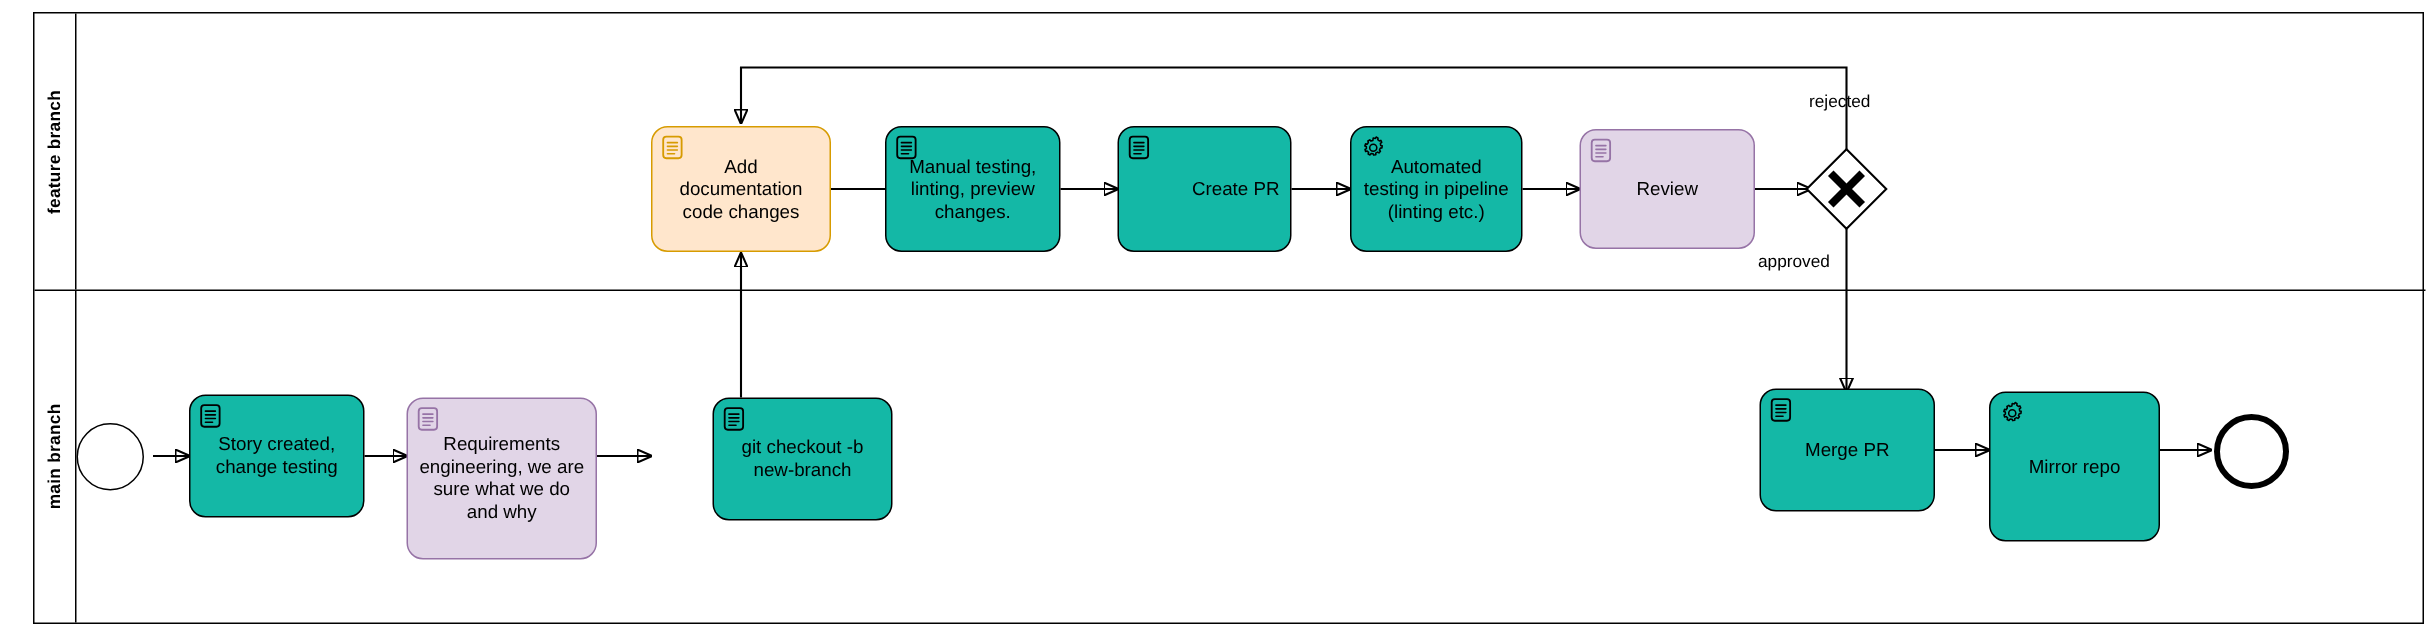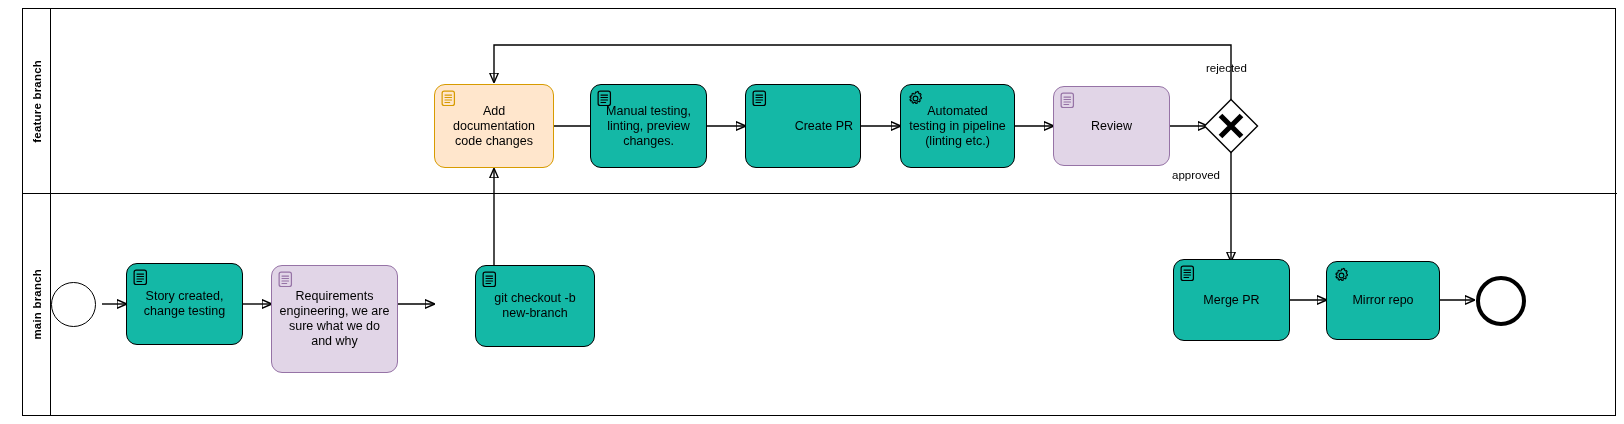--- a/index.html
+++ b/index.html
@@ -284,21 +284,21 @@
   <div class="task" style="left:1173px; top:259px; width:117px; height:82px;">
     <span class="task-marker">
       <svg viewBox="0 0 18 18">
         <rect x="1.2" y="1.2" width="13" height="15.2" rx="2.2" ry="2.2" fill="none" stroke="#000000" stroke-width="1.3"></rect>
         <path d="M4.2 5.4 h7 M4.2 8.0 h7 M4.2 10.6 h7 M4.2 13.2 h5" stroke="#000000" stroke-width="1.15" fill="none" stroke-linecap="round"></path>
       </svg>
     </span>
     <span class="task-label">Merge PR</span>
   </div>
 
-  <div class="task" style="left:1326px; top:261px; width:114px; height:79px;">
+  <div class="task" style="left:1326px; top:261px; width:114px; height:100px;">
     <span class="task-marker">
       <svg viewBox="0 0 18 18">
         <path d="M9 2.1 l1.5 0.35 0.55 -1.0 1.35 0.72 -0.2 1.13 1.12 0.95 1.05 -0.45 0.62 1.4 -0.95 0.67 0.18 1.47 1.1 0.3 -0.2 1.52 -1.13 0.1 -0.62 1.35 0.72 0.88 -1.05 1.12 -1.0 -0.55 -1.3 0.7 0.12 1.13 -1.52 0.3 -0.5 -1.02 -1.45 -0.05 -0.62 0.95 -1.38 -0.68 0.32 -1.1 -1.0 -1.05 -1.1 0.35 -0.45 -1.47 1.0 -0.55 -0.05 -1.45 -1.08 -0.42 0.55 -1.43 1.1 0.22 0.85 -1.18 -0.3 -1.08 1.32 -0.78 0.78 0.85 1.4 -0.45 z" fill="none" stroke="#000000" stroke-width="1.1" stroke-linejoin="round"></path>
         <circle cx="9" cy="9" r="2.5" fill="none" stroke="#000000" stroke-width="1.1"></circle>
       </svg>
     </span>
     <span class="task-label">Mirror repo</span>
   </div>
 
   <div class="event end" style="left:1476px; top:276px; width:50px; height:50px;"></div>

